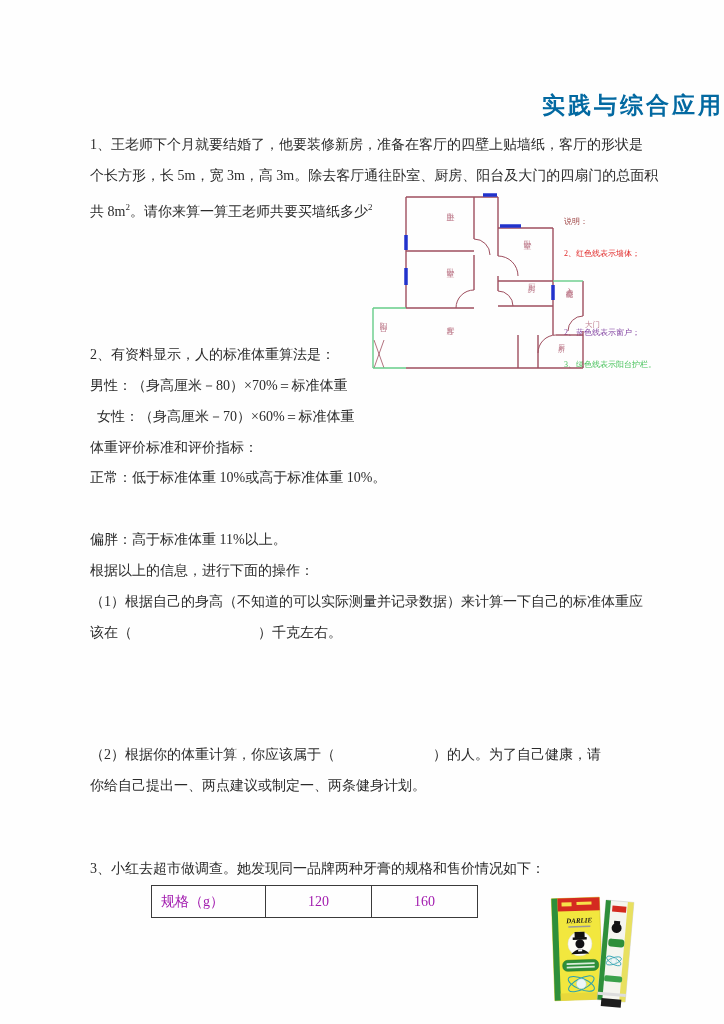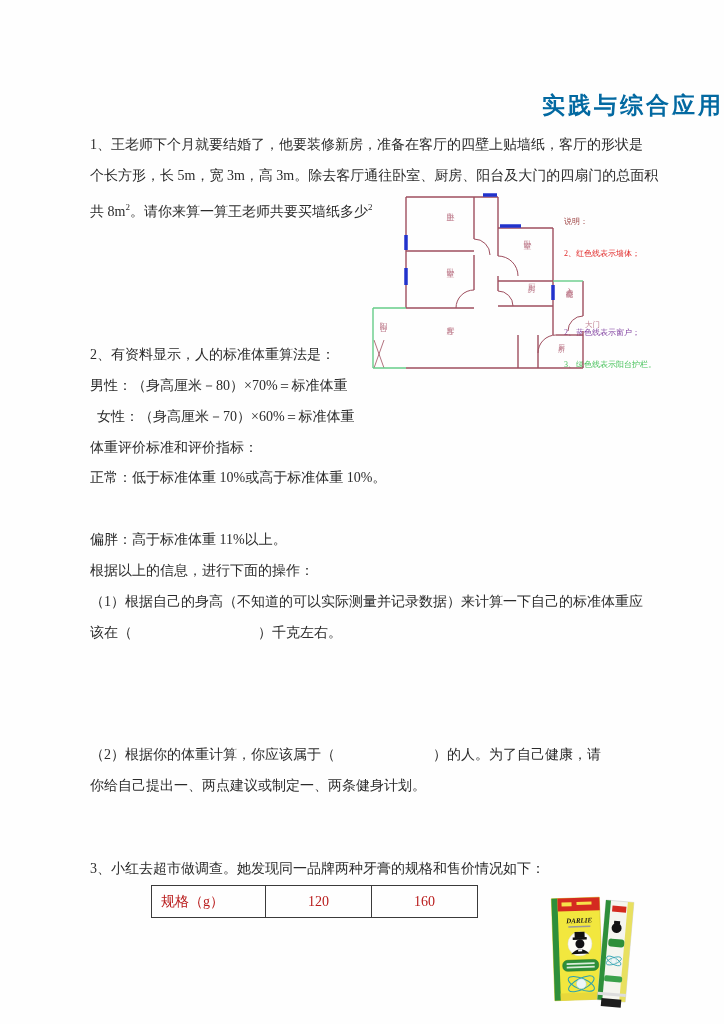--- a/index.html
+++ b/index.html
@@ -11,21 +11,21 @@
   .sup{font-size:9px;vertical-align:super;letter-spacing:0;}
   
   .legend{position:absolute;left:564px;top:196px;font-size:8px;line-height:10.5px;white-space:pre;}
   .lg-t{color:#a04848;}
   .lg-1{color:#e02525;}
   .lg-2{color:#8040a0;margin-top:48px;}
   .lg-3{color:#46c25a;}
   
   .spec-table{position:absolute;left:151px;top:885px;border-collapse:collapse;}
   .spec-table td{border:1px solid #3a3a3a;width:103px;height:29px;font-size:14px;
-                 font-family:"Liberation Serif",serif;color:#b91c1c;}
+                 font-family:"Liberation Serif",serif;color:#a21caf;}
   .spec-table td.c1{padding-left:9px;text-align:left;}
   .spec-table td.cn{text-align:center;}
   svg{position:absolute;overflow:visible;}
   .room-label{writing-mode:vertical-rl;text-orientation:upright;letter-spacing:1px;}
 </style>
 </head>
 <body>
 
 <div class="page">
 

